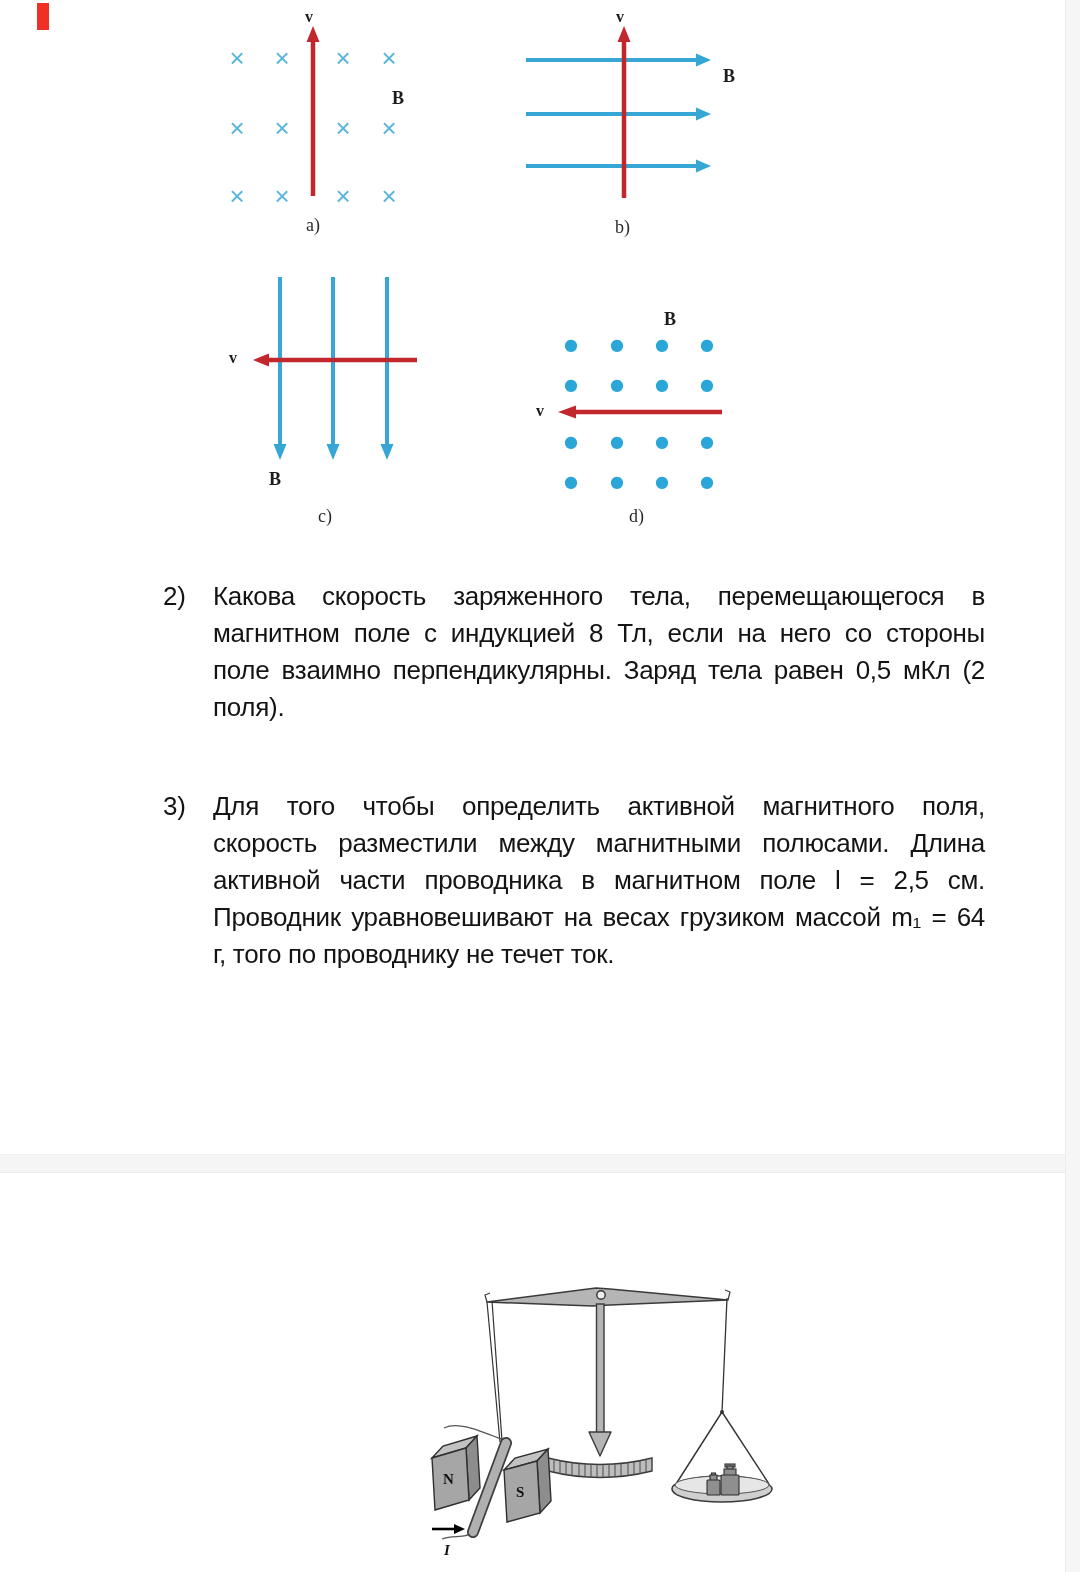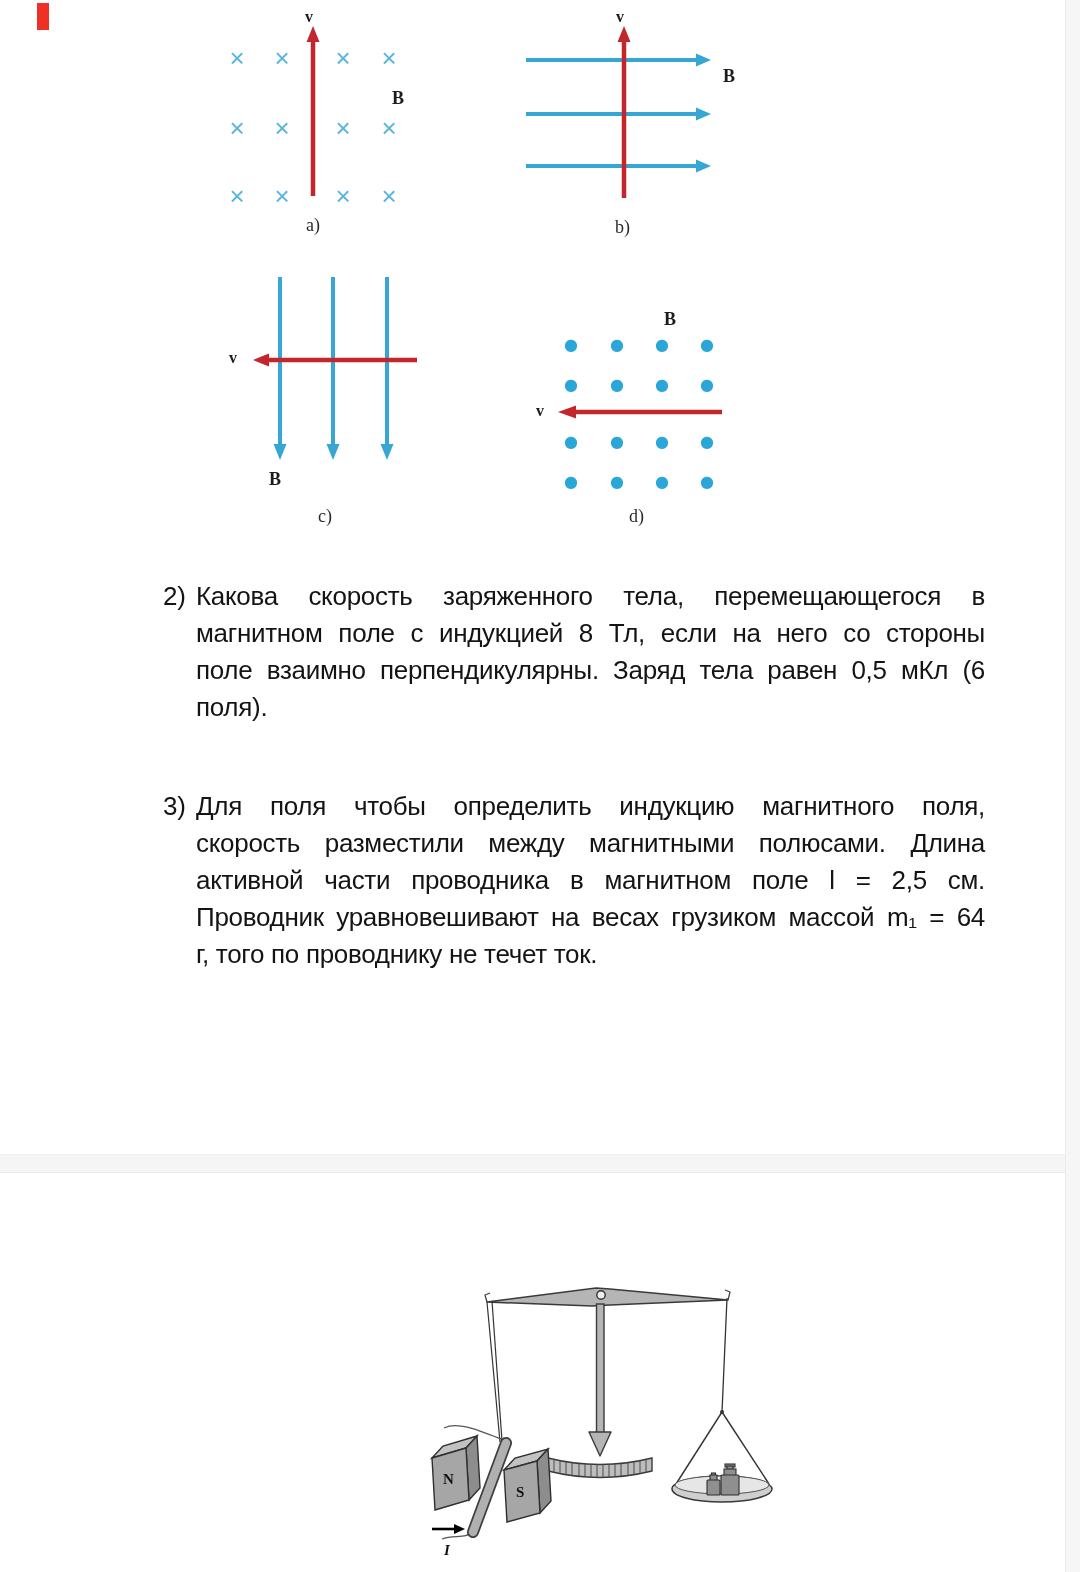--- a/index.html
+++ b/index.html
@@ -43,21 +43,21 @@
   #label-vb{left:616px;top:8px}   #label-bb{left:723px;top:66px}  #cap-b{left:615px;top:217px}
   #label-vc{left:229px;top:349px} #label-bc{left:269px;top:469px} #cap-c{left:318px;top:506px}
   #label-vd{left:536px;top:402px} #label-bd{left:664px;top:309px} #cap-d{left:629px;top:506px}
 
   
   .problem{position:absolute;left:163px;width:822px;display:flex;color:#141414;
            font-family:"Liberation Sans",sans-serif;font-size:26px;line-height:37px;
            letter-spacing:-0.3px;}
   #problem-2{top:578px} #problem-3{top:788px}
   .pnum{flex:0 0 33px;width:33px;}
-  .ptext{flex:1;}
+  .ptext{flex:1;margin-left:17px;}
   .pline{text-align:justify;text-align-last:justify;}
   .pline.last{text-align-last:auto;}
 
   #figure-svg{position:absolute;left:420px;top:1278px;}
   .fig-label{font:700 15px "Liberation Serif",serif;fill:#111;}
   .fig-label-i{font:700 italic 15px "Liberation Serif",serif;fill:#111;}
 </style>
 </head>
 <body>
 
@@ -149,29 +149,29 @@
   </svg>
   <span id="label-vd" class="vlabel">v</span>
   <span id="label-bd" class="blabel">B</span>
   <span id="cap-d" class="caption">d)</span>
 
   <div id="problem-2" class="problem">
     <div class="pnum">2)</div>
     <div class="ptext">
       <div class="pline">Какова скорость заряженного тела, перемещающегося в</div>
       <div class="pline">магнитном поле с индукцией 8 Тл, если на него со стороны</div>
-      <div class="pline">поле взаимно перпендикулярны. Заряд тела равен 0,5 мКл (6</div>
+      <div class="pline">поле взаимно перпендикулярны. Заряд тела равен 0,5 мКл (2</div>
       <div class="pline last">поля).</div>
     </div>
   </div>
 
   <div id="problem-3" class="problem">
     <div class="pnum">3)</div>
     <div class="ptext">
-      <div class="pline">Для поля чтобы определить индукцию магнитного поля,</div>
+      <div class="pline">Для того чтобы определить активной магнитного поля,</div>
       <div class="pline">скорость разместили между магнитными полюсами. Длина</div>
       <div class="pline">активной части проводника в магнитном поле l = 2,5 см.</div>
       <div class="pline">Проводник уравновешивают на весах грузиком массой m₁ = 64</div>
       <div class="pline last">г, того по проводнику не течет ток.</div>
     </div>
   </div>
 
   <svg id="figure-svg" width="380" height="294" viewBox="0 0 380 294">
 
     <path d="M67,24 L176,10 L190,11 L308,22 L190,27 L172,28 Z" fill="#b5b5b5" stroke="#3a3a3a" stroke-width="1.5" stroke-linejoin="round"></path>

